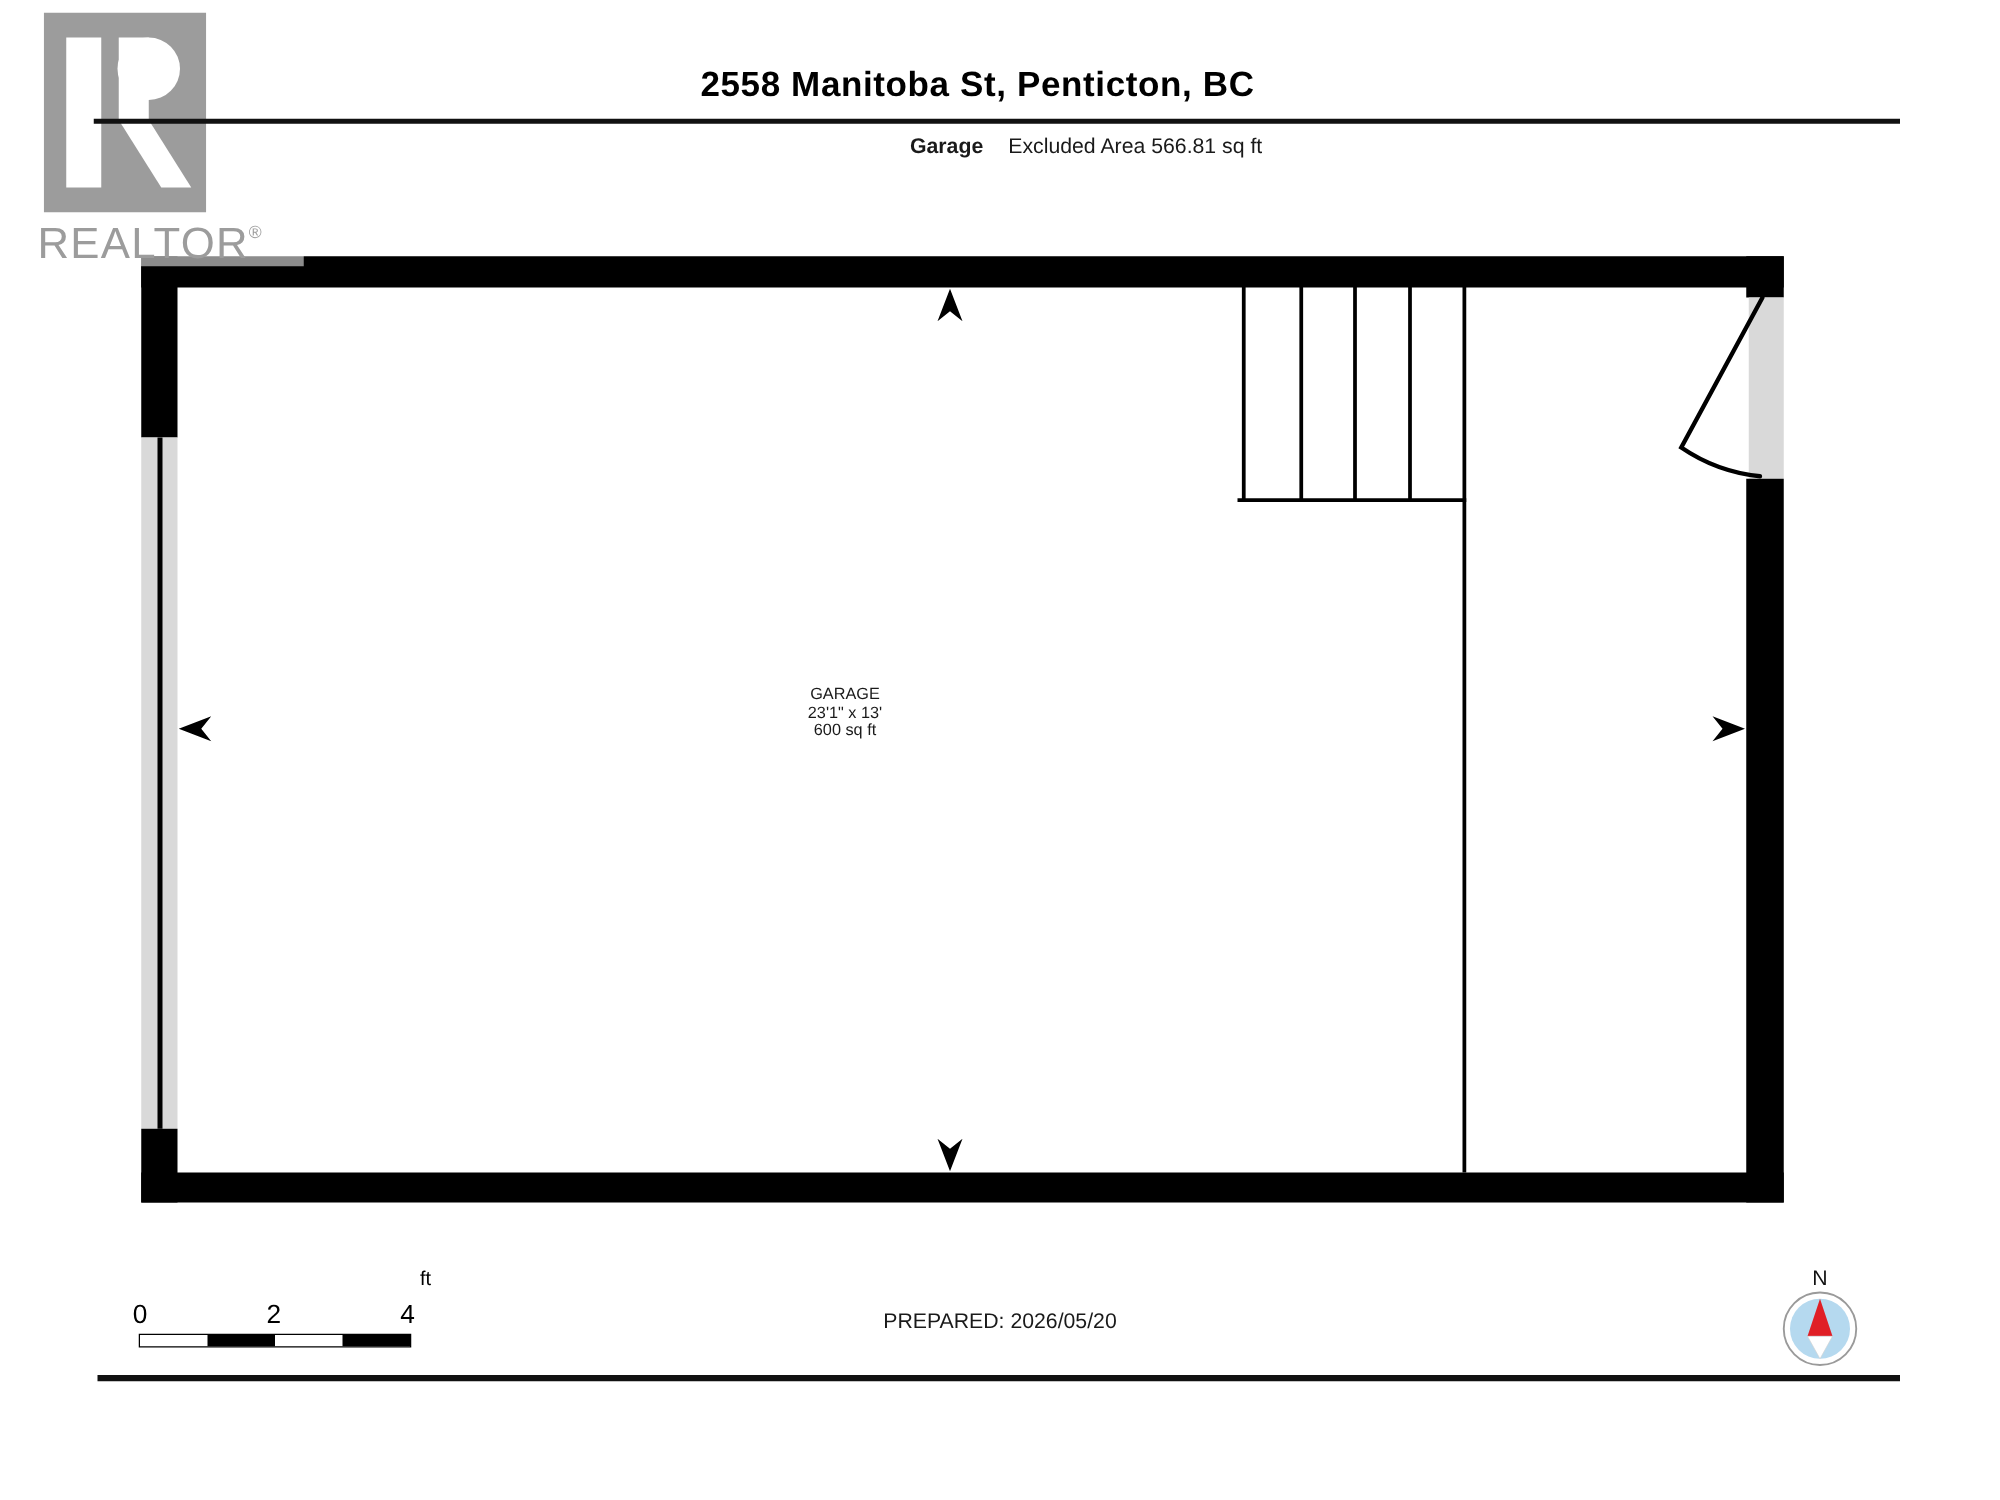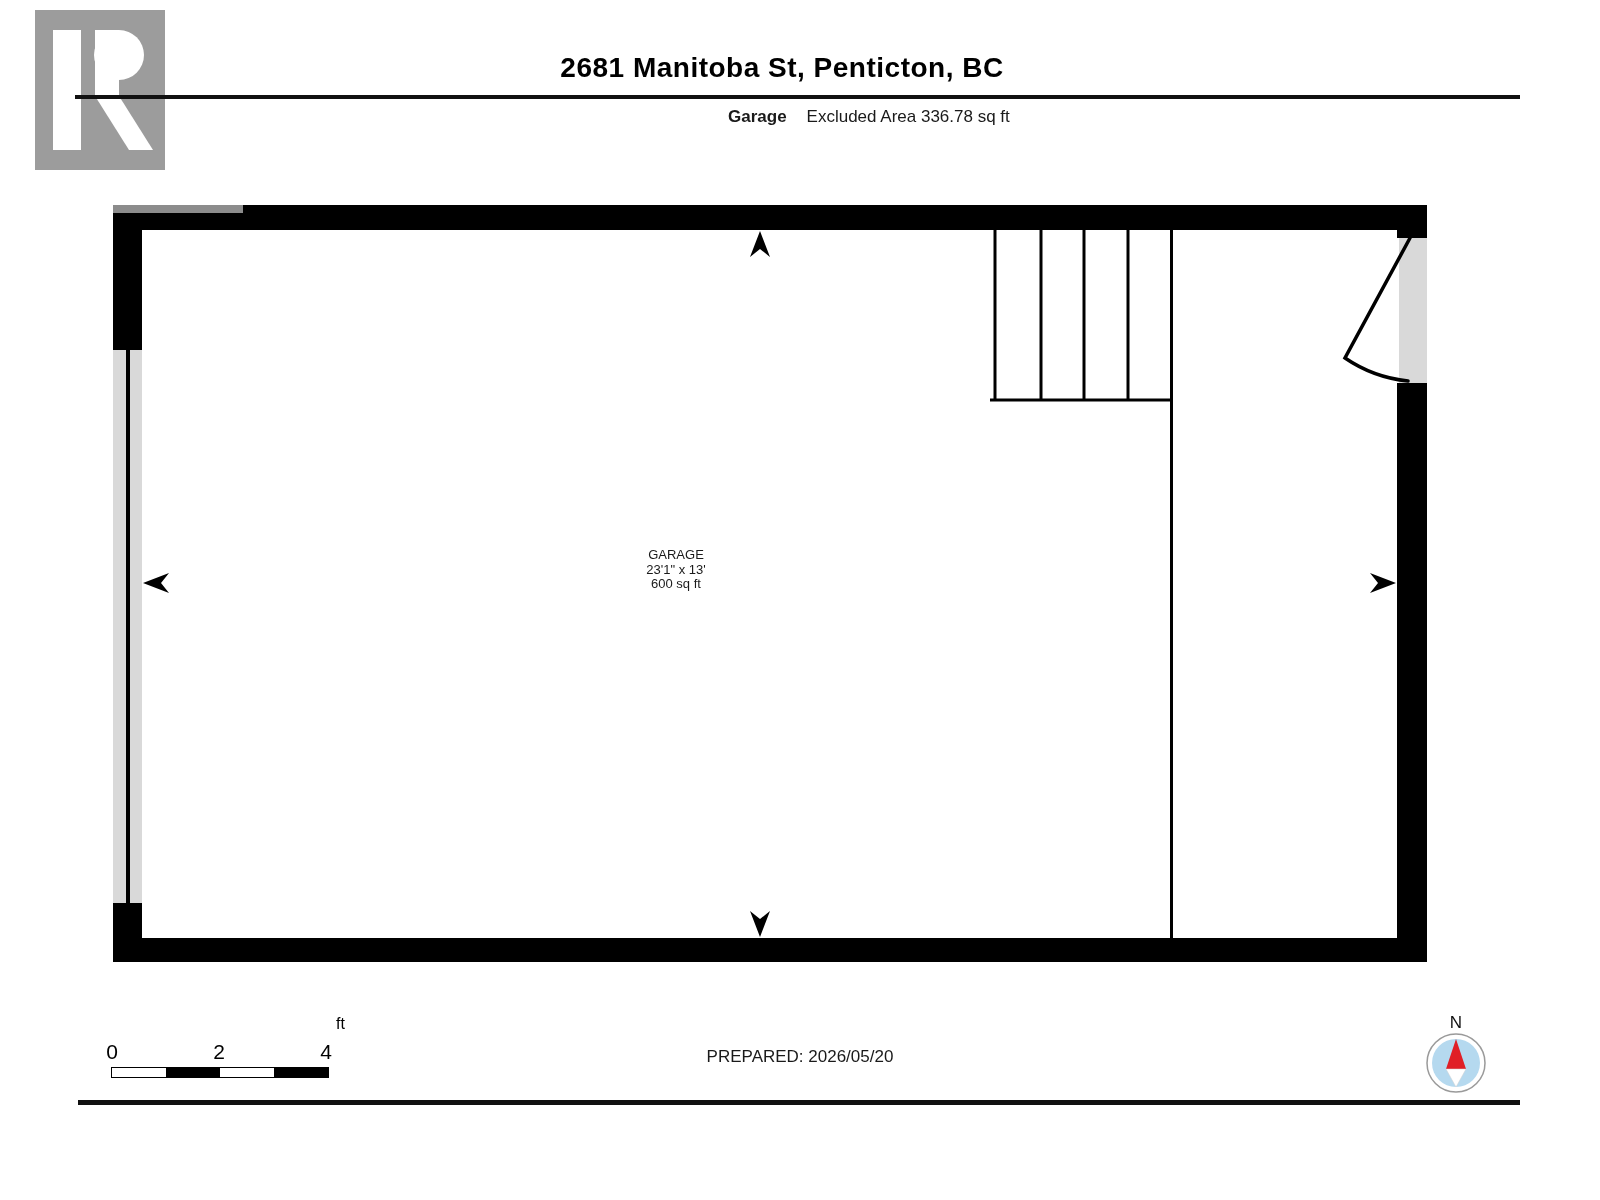--- a/index.html
+++ b/index.html
@@ -155,25 +155,26 @@
   </div>
 
   <div class="abs wm-fade"></div>
   <svg class="abs wm-logo" width="130" height="160" viewBox="0 0 130 160">
     <rect x="0" y="0" width="130" height="160" fill="#9c9c9c"></rect>
     <rect x="18" y="20" width="28" height="120" fill="#ffffff"></rect>
     <rect x="60" y="20" width="24" height="66" fill="#ffffff"></rect>
     <circle cx="84" cy="45" r="25" fill="#ffffff"></circle>
     <polygon points="60,86 84,86 118,140 94,140" fill="#ffffff"></polygon>
   </svg>
+  <div class="abs wm-text"><span>REALTOR</span><sup>®</sup></div>
 
-  <div class="abs title">2681 Manitoba St, Penticton, BC</div>
+  <div class="abs title">2558 Manitoba St, Penticton, BC</div>
   <div class="abs title-rule"></div>
   <div class="abs subtitle">
-    <span class="floor">Garage</span><span class="area">Excluded Area 336.78 sq ft</span>
+    <span class="floor">Garage</span><span class="area">Excluded Area 566.81 sq ft</span>
   </div>
 
   <span class="abs scale-tick tick-0">0</span>
   <span class="abs scale-tick tick-2">2</span>
   <span class="abs scale-tick tick-4">4</span>
   <div class="abs scale-bar">
     <div class="seg"></div>
     <div class="seg dark"></div>
     <div class="seg"></div>
     <div class="seg dark"></div>

